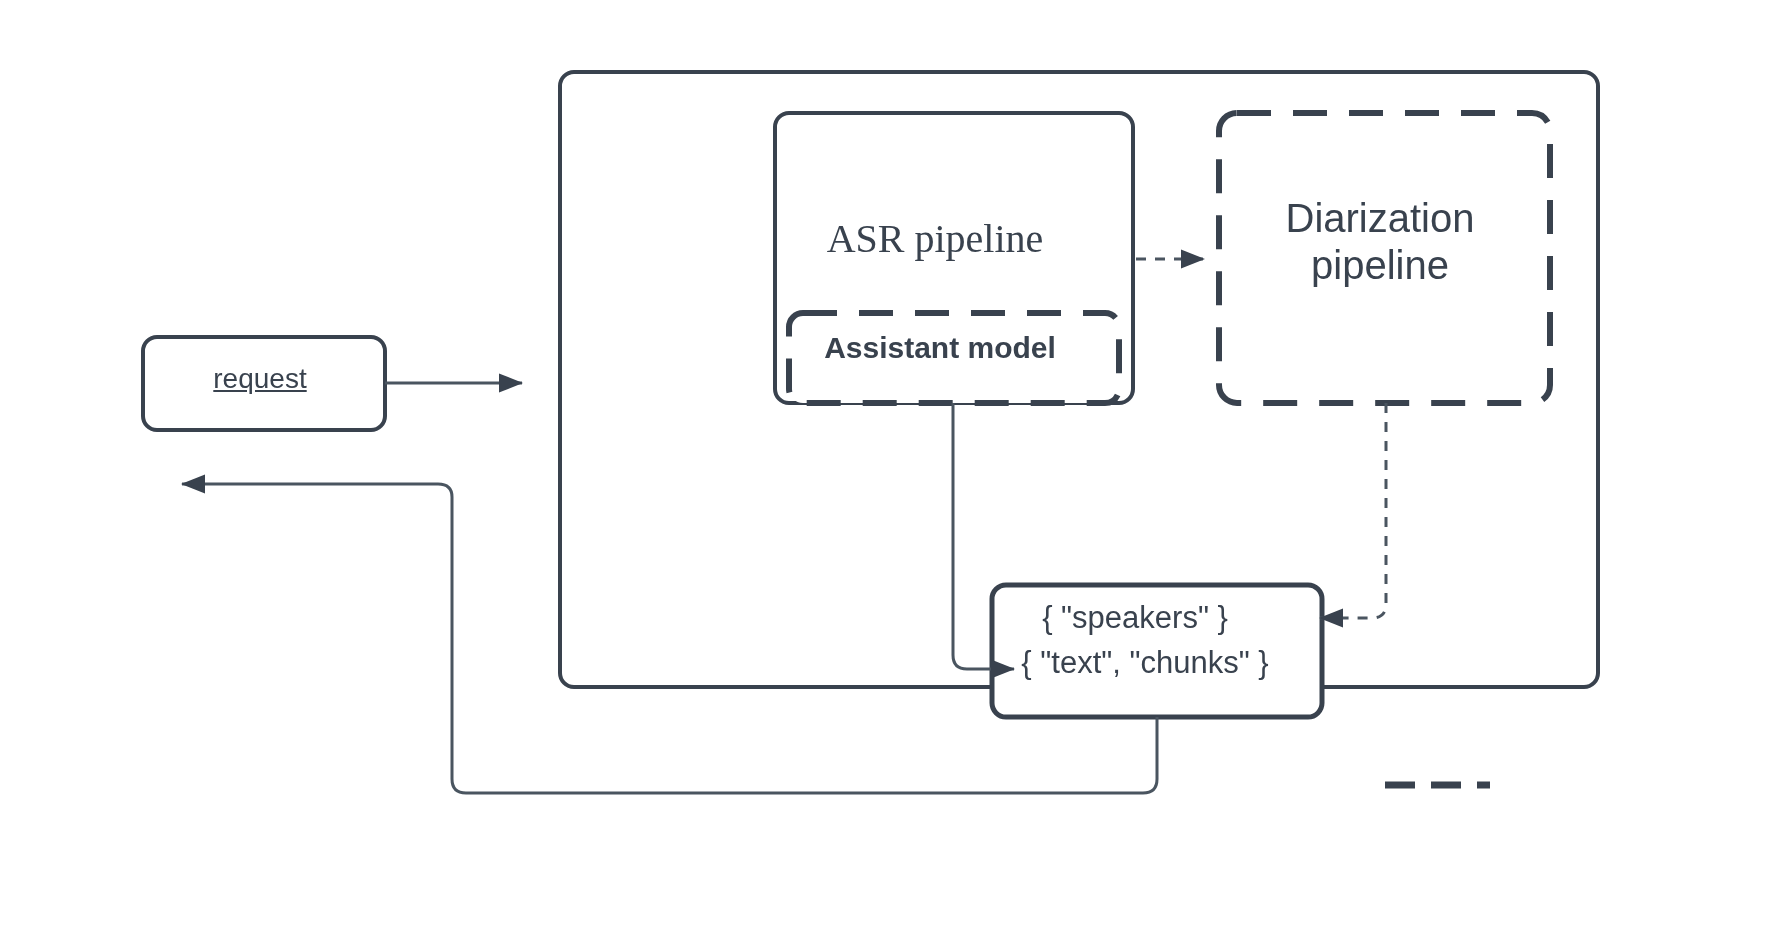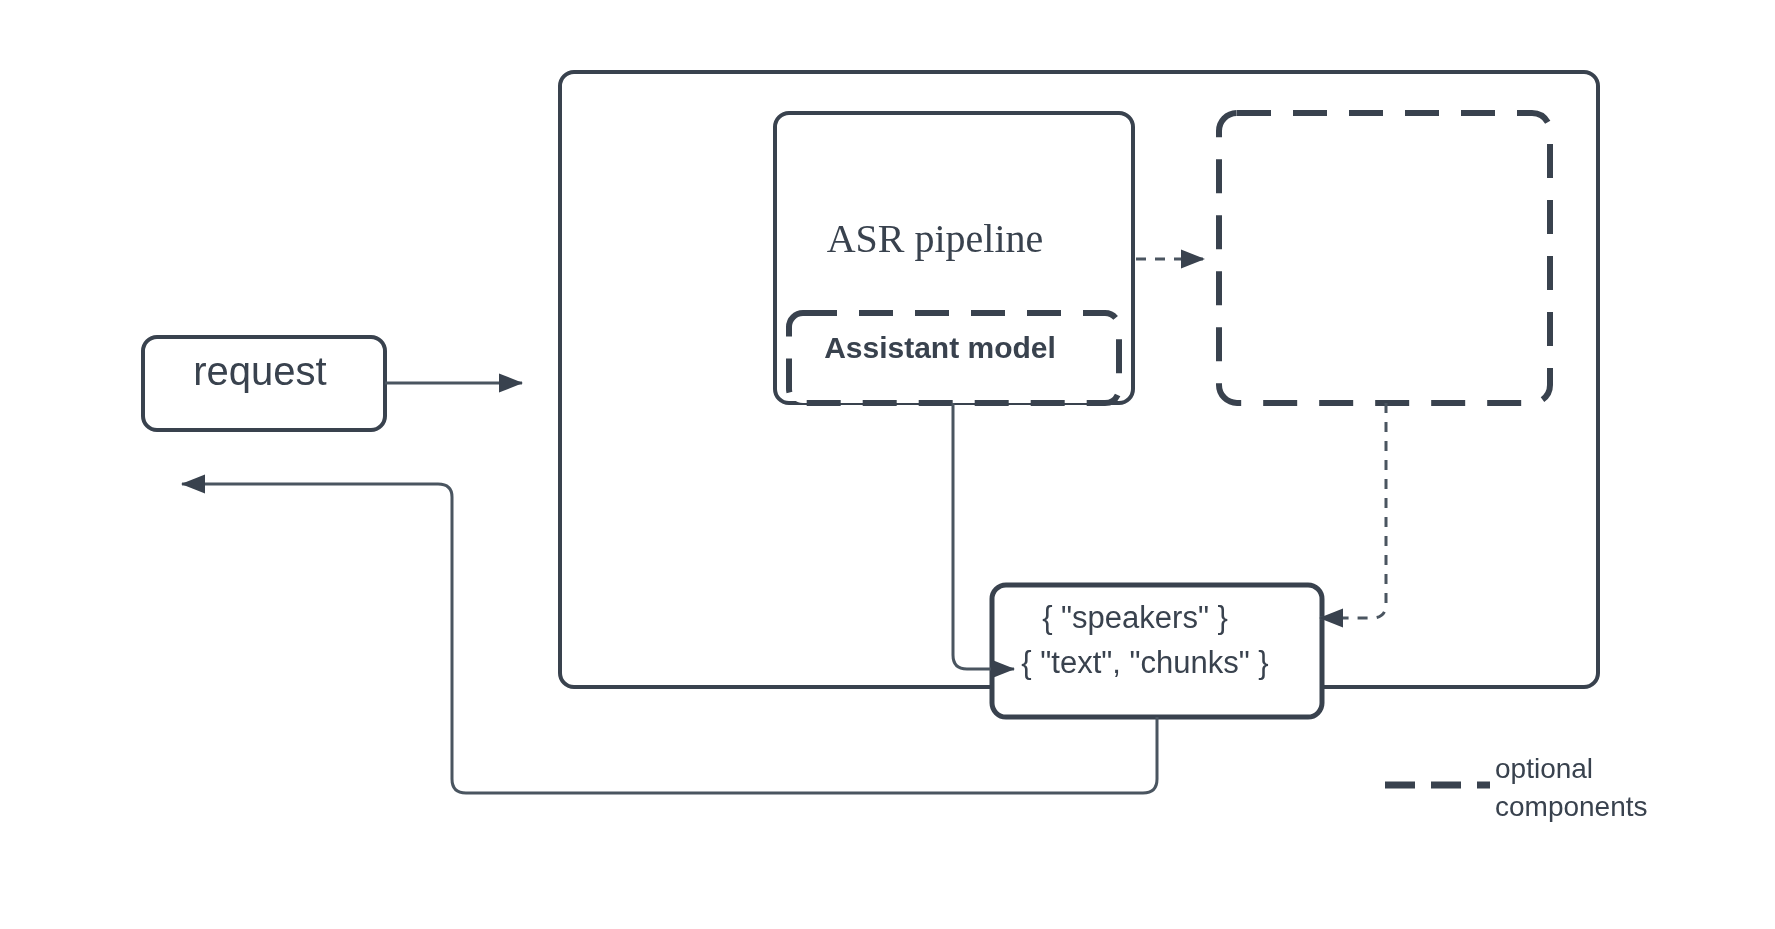--- a/index.html
+++ b/index.html
@@ -29,23 +29,24 @@
   .node-label {
     position: absolute;
     color: #39424E;
     font-family: "Liberation Sans", sans-serif;
     white-space: pre;
     line-height: 1.18;
     text-align: center;
   }
   #request-label {
     left: 140px;
-    top: 348px;
+    top: 362px;
     width: 240px;
-    font-size: 40px;
+    font-size: 28px;
+    text-decoration: underline;
   }
   #predict-label {
     left: 560px;
     top: 350px;
     width: 200px;
     font-size: 40px;
     text-align: left;
   }
   #asr-label {
     left: 770px;
@@ -133,20 +134,21 @@
     </g>
   </svg>
 
   <div class="node-label" id="request-label">request</div>
 
 
   <div class="node-label" id="asr-label">ASR pipeline</div>
 
   <div class="node-label" id="assistant-label">Assistant model</div>
 
+  <div class="node-label" id="diarization-label">Diarization
+pipeline</div>
 
   <div class="node-label" id="speakers-label">{ "speakers" }</div>
 
   <div class="node-label" id="chunks-label">{ "text", "chunks" }</div>
 
-  <div class="node-label" id="legend-label"><span>optional</span><br><span>components</span></div>
 
 </div>
 
 </body></html>

